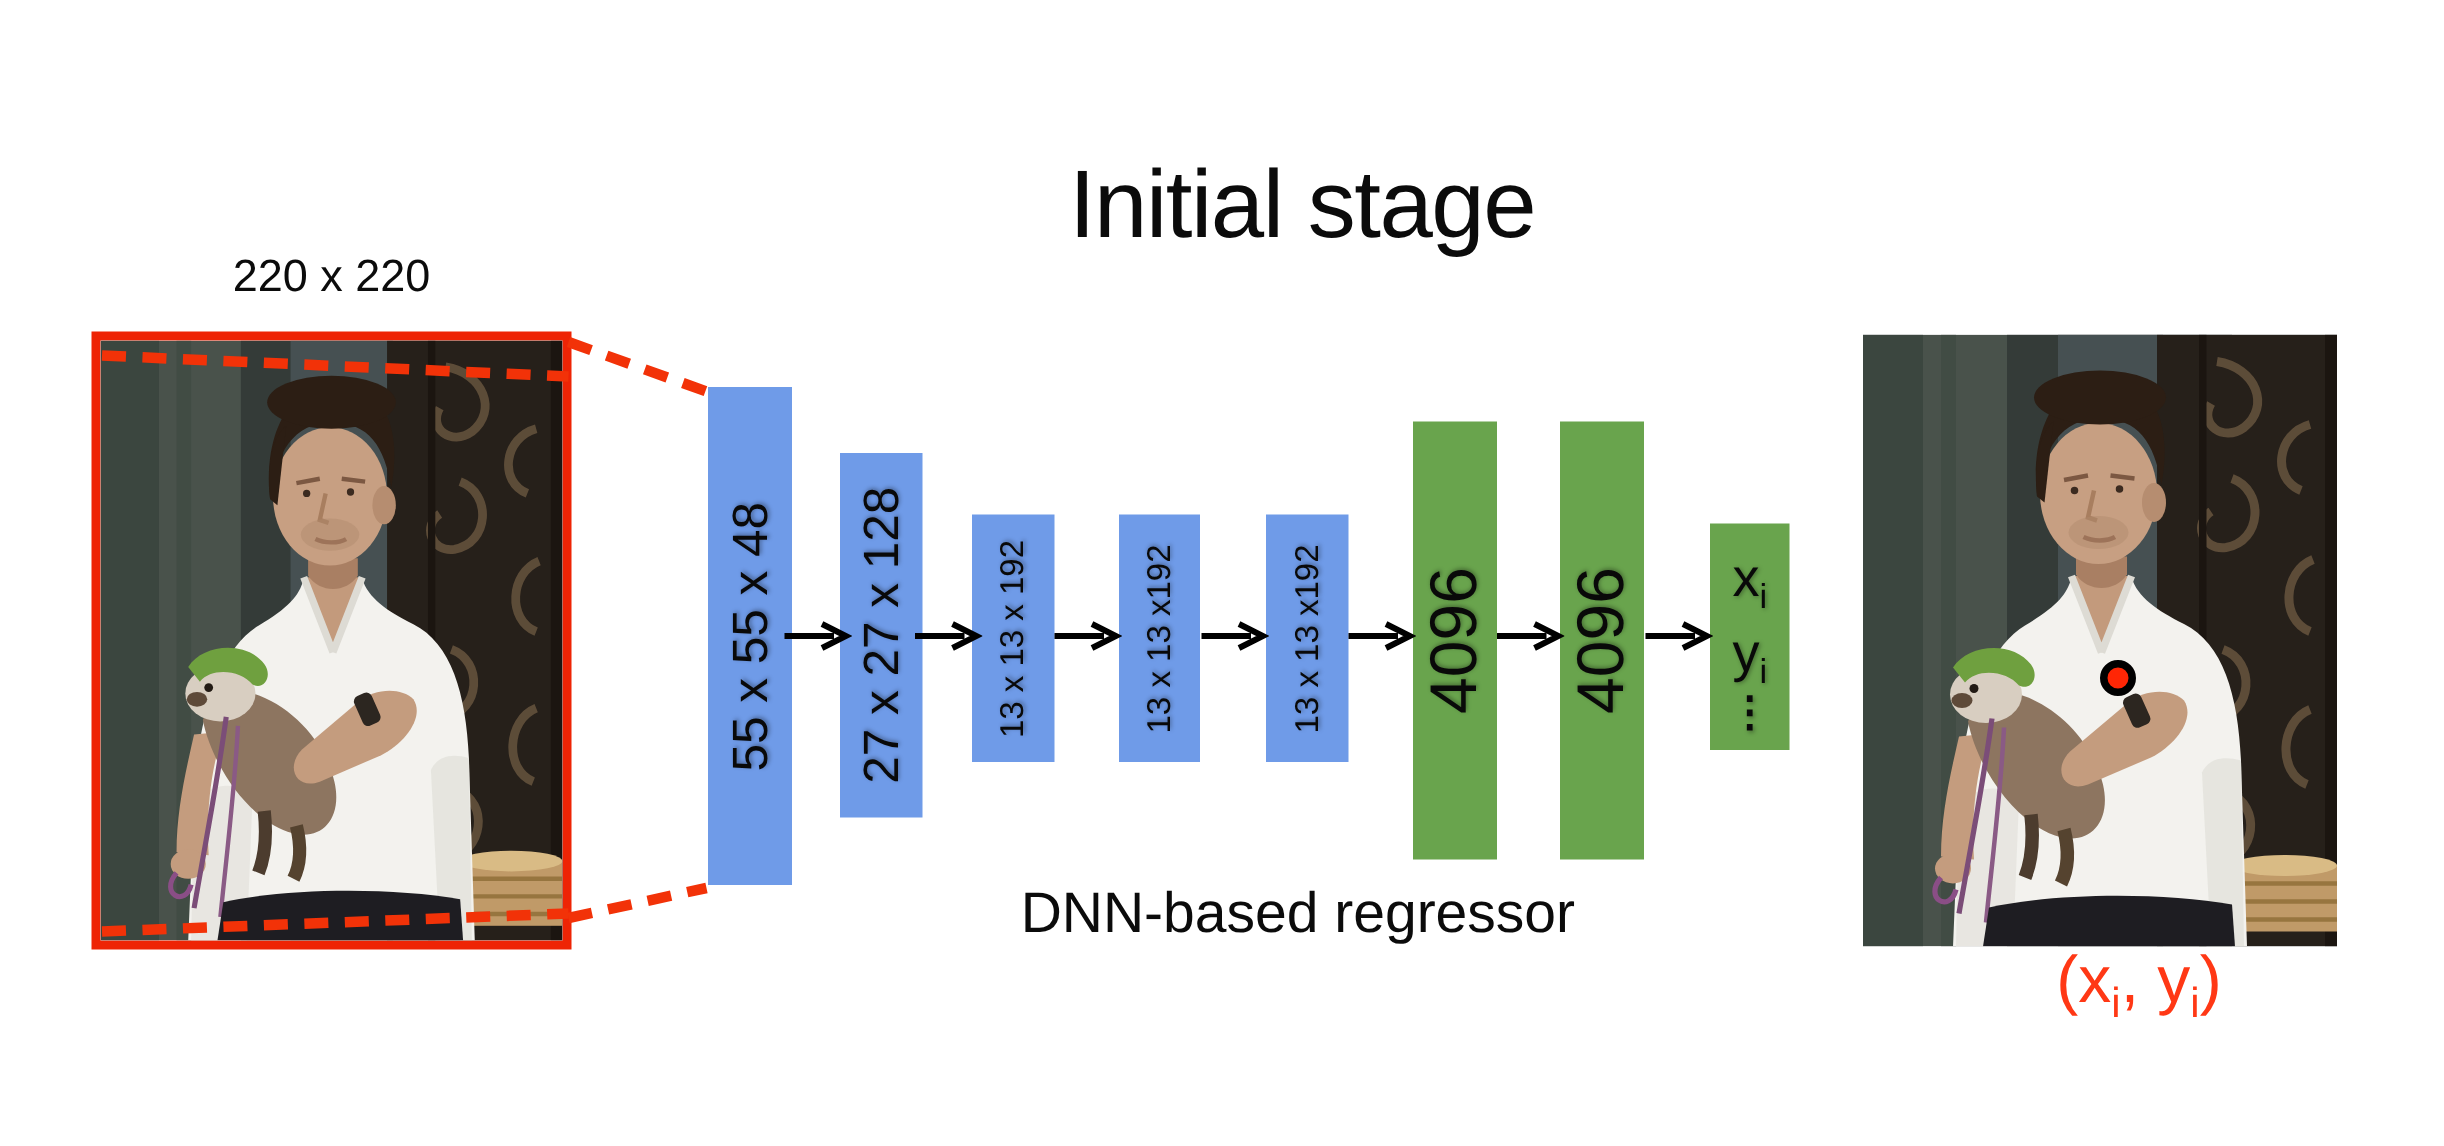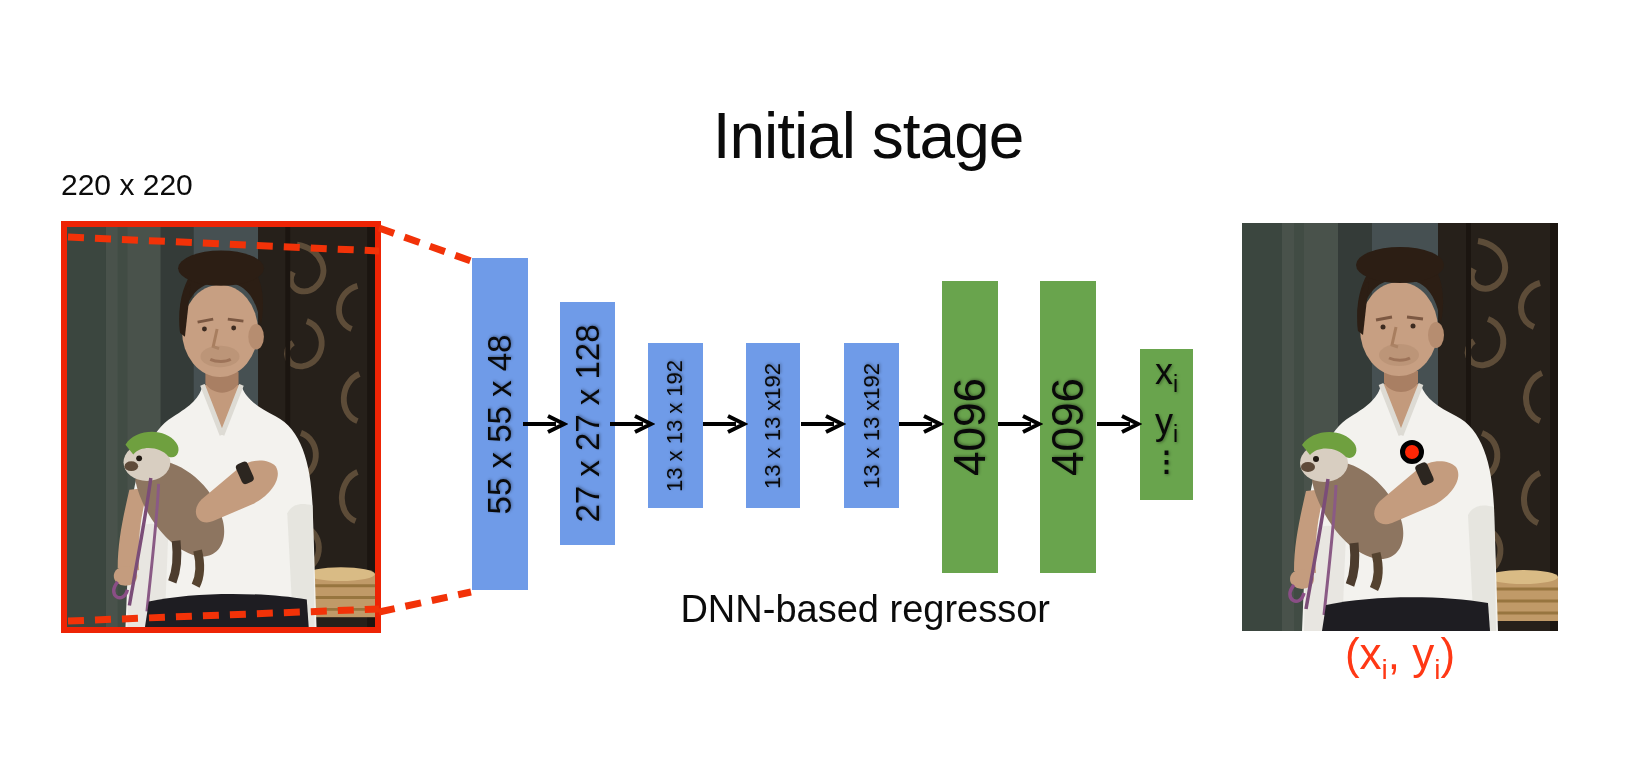--- a/index.html
+++ b/index.html
@@ -1,31 +1,31 @@
 <!DOCTYPE html>
 <html><head>
 <meta charset="utf-8">
 <style>
   html,body{margin:0;padding:0;background:#ffffff;}
   body{font-family:"Liberation Sans", sans-serif;}
   .stage{position:relative;width:1629px;height:764px;background:#ffffff;overflow:hidden;}
   .abs{position:absolute;}
   .title{font-size:64px;letter-spacing:-1px;color:#0b0b0b;text-align:center;line-height:1;}
-  .sizelabel{font-size:30px;color:#0b0b0b;text-align:left;line-height:1;}
+  .sizelabel{font-size:30px;color:#0b0b0b;text-align:center;line-height:1;}
   .caption{font-size:38px;color:#0b0b0b;text-align:right;line-height:1;}
   .photo{overflow:hidden;}
   .photo svg{display:block;width:100%;height:100%;}
   .crop-border{box-sizing:border-box;border:6px solid #ee2405;}
   .block{display:flex;align-items:center;justify-content:center;}
   .conv{background:#6f9be8;}
   .fc{background:#69a44d;}
   .vlabel{transform:rotate(-90deg);white-space:nowrap;color:#090909;
           text-shadow:1px 1px 3px rgba(0,0,0,0.35);line-height:1;}
   .f33{font-size:33px;} .f22{font-size:22px;} .f44{font-size:44px;}
-  .outv{display:flex;flex-direction:column;align-items:center;justify-content:flex-start;
+  .outv{display:flex;flex-direction:column;align-items:center;justify-content:center;
         width:100%;height:100%;color:#090909;text-shadow:1px 1px 3px rgba(0,0,0,0.35);}
   .outline-row{font-size:36px;line-height:1.25;}
   .outline-row sub{font-size:23px;}
   .outdots{font-size:28px;line-height:0.9;font-weight:bold;}
   .predlabel{font-size:44px;color:#ff3815;text-align:center;line-height:1;}
   .predlabel sub{font-size:28px;}
   .dot{box-sizing:border-box;width:24px;height:24px;border-radius:50%;
        background:#ff2605;border:5px solid #000;}
   .overlay{pointer-events:none;}
 </style>
@@ -179,17 +179,17 @@
   <div class="abs caption" style="left:550px;top:590px;width:500px;">DNN-based regressor</div>
 
   <div class="abs photo" style="left:1242px;top:223px;width:316px;height:408px;">
     <svg viewBox="0 0 316 408" preserveAspectRatio="none">
       <use href="#photo-scene-g" xlink:href="#photo-scene-g"></use>
     </svg>
   </div>
 
   <div class="abs dot" style="left:1400px;top:440px;"></div>
 
-  <div class="abs predlabel" style="left:1250px;top:632px;width:300px;">
+  <div class="abs predlabel" style="left:1276px;top:632px;width:300px;">
     <span>(x</span><sub>i</sub><span>, y</span><sub>i</sub><span>)</span>
   </div>
 
 </div>
 
 </body></html>

